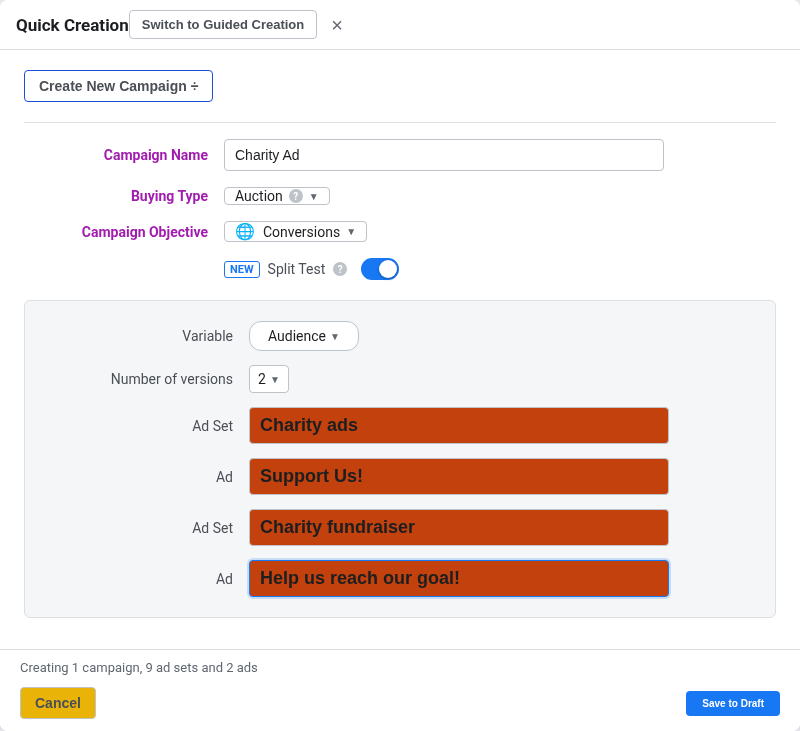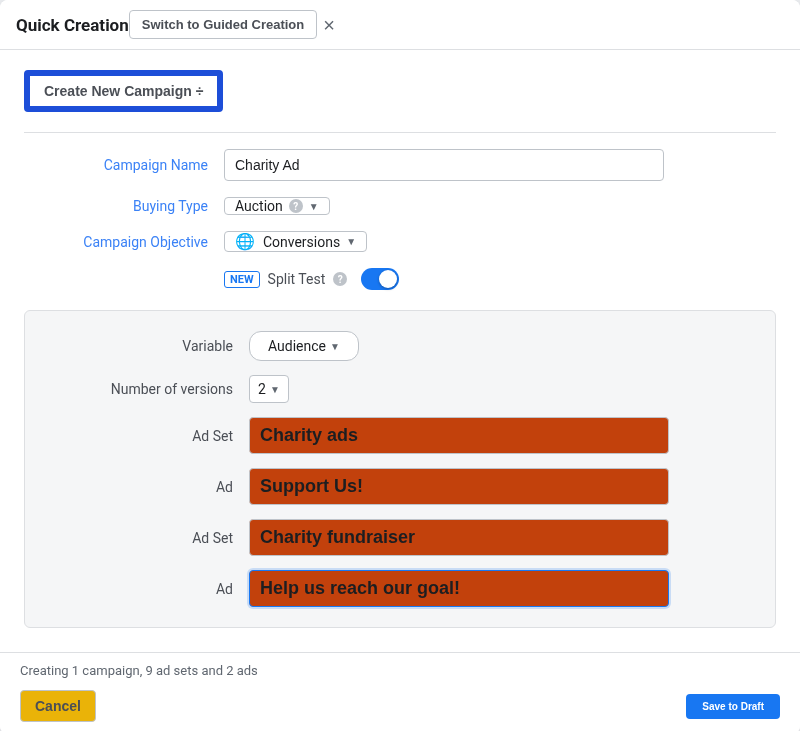--- a/index.html
+++ b/index.html
@@ -31,20 +31,21 @@
       background: #fff;
     }
     .modal-title {
       font-size: 17px;
       font-weight: 700;
       color: #1c1e21;
     }
     .header-right {
       display: flex;
       align-items: center;
+      gap: 8px;
     }
     .switch-btn {
       background: #fff;
       border: 1px solid #bec3c9;
       border-radius: 4px;
       padding: 6px 12px;
       font-size: 13px;
       font-weight: 600;
       color: #4b4f56;
       cursor: pointer;
@@ -64,21 +65,21 @@
       padding: 20px 24px;
       overflow-y: auto;
       background: #fff;
     }
     
     .campaign-section {
       margin-bottom: 20px;
     }
     .create-campaign-btn {
       background: #fff;
-      border: 6px solid #1d4ed8;
+      border: 1px solid #1d4ed8;
       border-radius: 4px;
       padding: 7px 14px;
       font-size: 14px;
       font-weight: 600;
       color: #4b4f56;
       cursor: pointer;
       display: inline-flex;
       align-items: center;
       gap: 6px;
     }
@@ -88,23 +89,23 @@
     }
     .form-row {
       display: flex;
       align-items: center;
       margin-bottom: 16px;
     }
     .form-label {
       width: 200px;
       text-align: right;
       padding-right: 16px;
-      color: #3b82f6;
-      font-size: 14px;
-      font-weight: 400;
+      color: #a21caf;
+      font-size: 14px;
+      font-weight: 700;
       flex-shrink: 0;
     }
     .form-input {
       flex: 1;
       border: 1px solid #bec3c9;
       border-radius: 4px;
       padding: 7px 10px;
       font-size: 14px;
       color: #1c1e21;
       outline: none;

